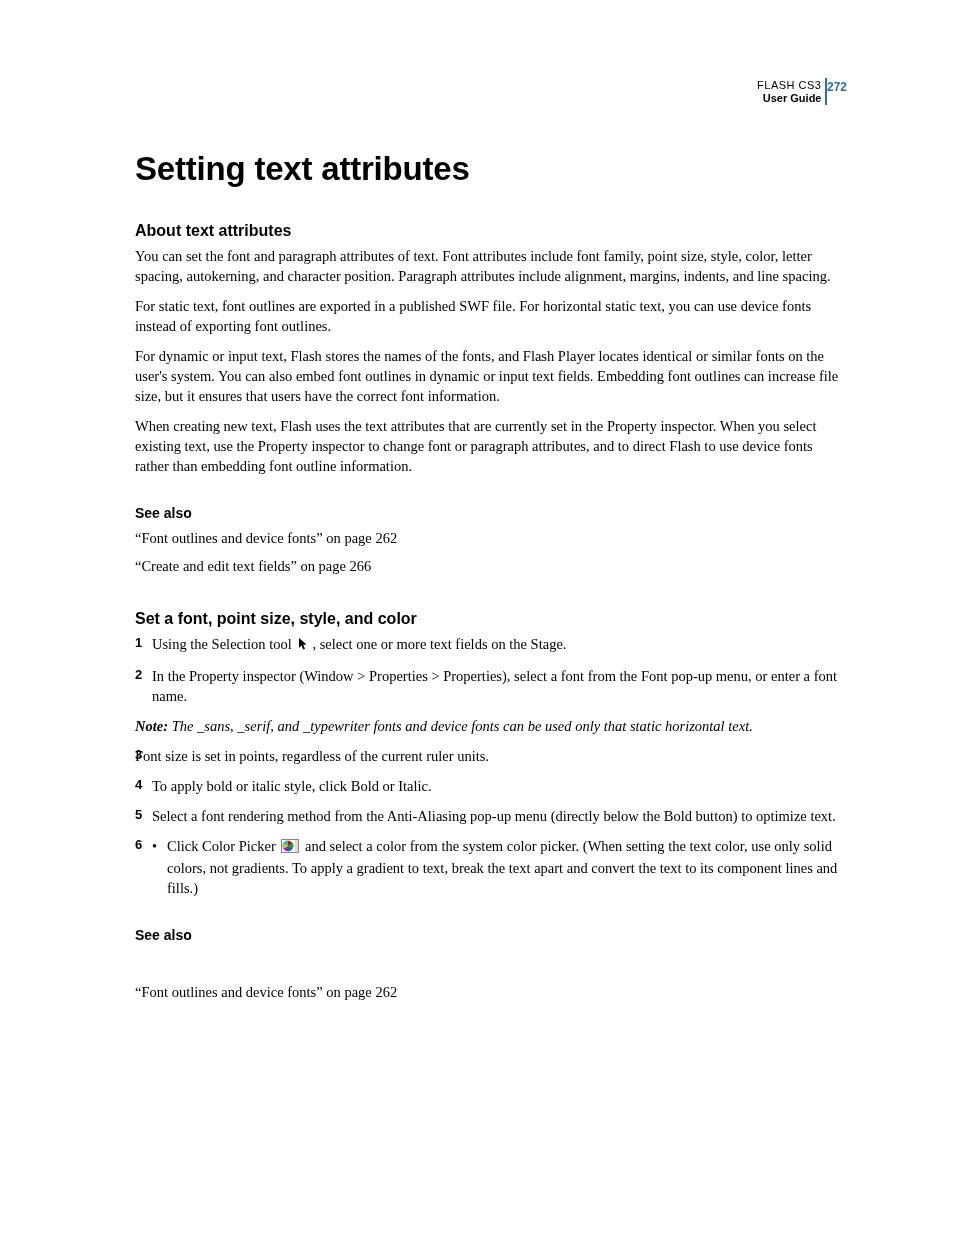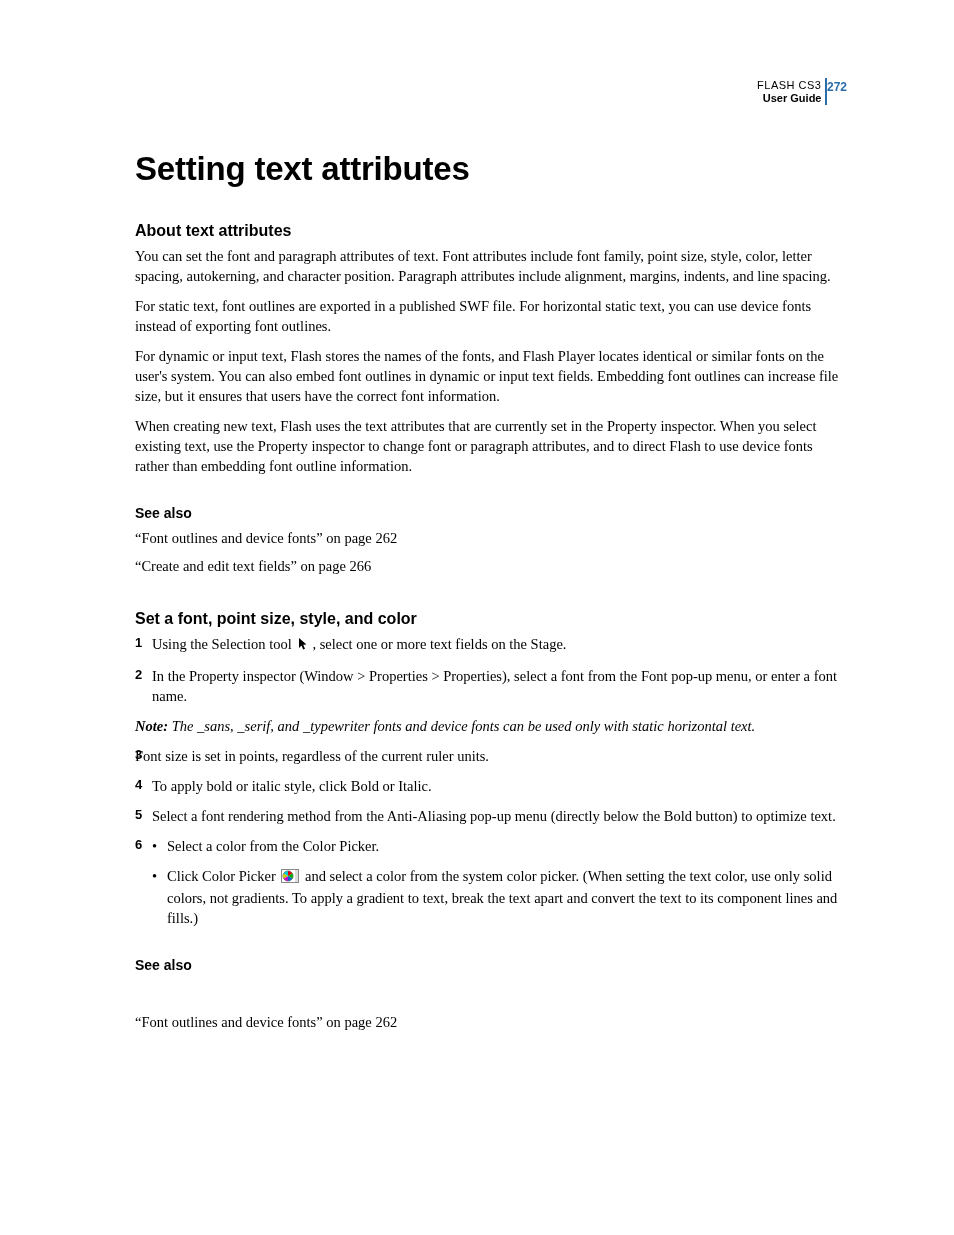--- a/index.html
+++ b/index.html
@@ -153,21 +153,21 @@
               <path d="M2 1 L2 11 L4.5 8.5 L6.2 12.5 L8 11.8 L6.2 7.8 L9.5 7.5 Z" fill="#000"></path>
             </svg></span><span>, select one or more text fields on the Stage.</span>
       </li>
       <li style="padding-left:17px;">
         <span class="num">2</span>
         <span>In the Property inspector (Window &gt; Properties &gt; Properties), select a font from the Font pop-up menu, or enter a font name.</span>
       </li>
     </ol>
 
     <p class="tight" style="margin-left:0;">
-      <span class="note-label">Note:</span><span class="note-body"> The _sans, _serif, and _typewriter fonts and device fonts can be used only with static horizontal text.</span>
+      <span class="note-label">Note:</span><span class="note-body"> The _sans, _serif, and _typewriter fonts and device fonts can be used only that static horizontal text.</span>
     </p>
 
     <ol class="steps after-note">
       <li>
         <span class="num">3</span>
       </li>
     </ol>
 
     <p style="margin-left:0;">Font size is set in points, regardless of the current ruler units.</p>
 
@@ -179,21 +179,20 @@
       <li>
         <span class="num">5</span>
         <span>Select a font rendering method from the Anti-Aliasing pop-up menu (directly below the Bold button) to optimize text.</span>
       </li>
       <li>
         <span class="num">6</span>
       </li>
     </ol>
 
     <ul class="bullets">
-      <li><span>Select a color from the Color Picker.</span></li>
       <li>
         <span>Click Color Picker </span><span class="inline-icon"><svg width="18" height="14" viewBox="0 0 18 14">
               <rect x="0.5" y="0.5" width="17" height="13" fill="#fff" stroke="#888" stroke-width="1"></rect>
               <circle cx="7" cy="7" r="5" fill="none" stroke="#000" stroke-width="0.6"></circle>
               <path d="M7 2 A5 5 0 0 1 11.3 4.5 L7 7 Z" fill="#d00"></path>
               <path d="M11.3 4.5 A5 5 0 0 1 11.3 9.5 L7 7 Z" fill="#0a0"></path>
               <path d="M11.3 9.5 A5 5 0 0 1 7 12 L7 7 Z" fill="#06c"></path>
               <path d="M7 12 A5 5 0 0 1 2.7 9.5 L7 7 Z" fill="#c0c"></path>
               <path d="M2.7 9.5 A5 5 0 0 1 2.7 4.5 L7 7 Z" fill="#cc0"></path>
               <path d="M2.7 4.5 A5 5 0 0 1 7 2 L7 7 Z" fill="#0cc"></path>

